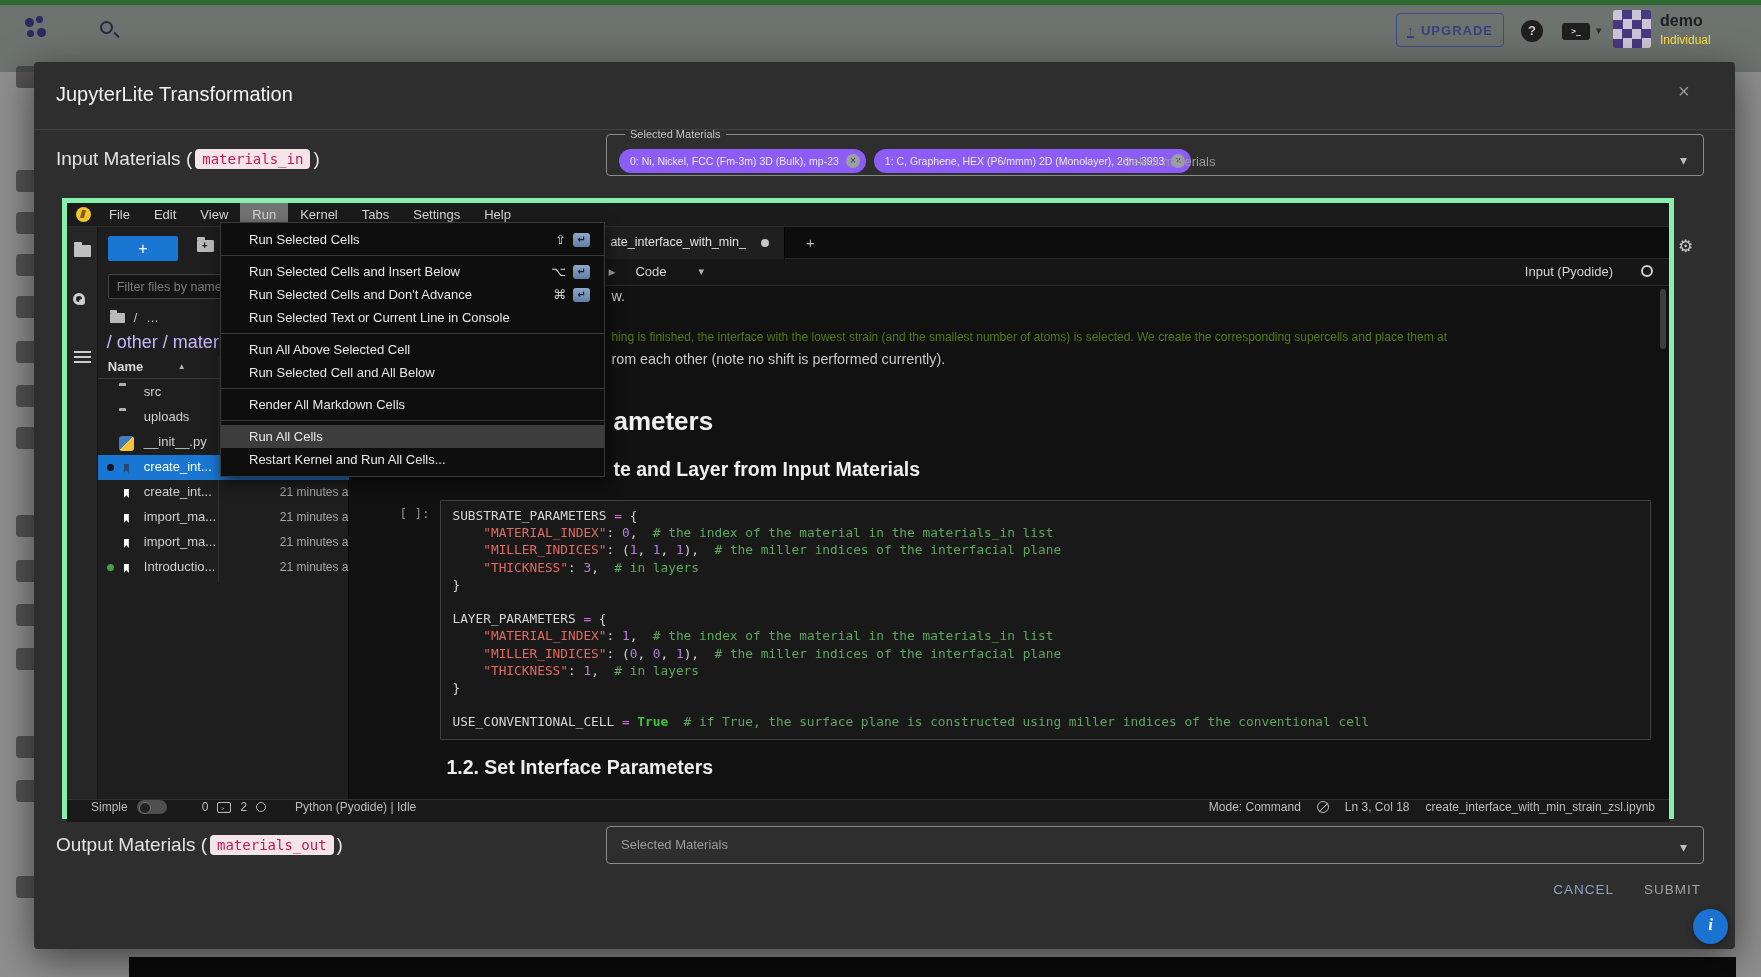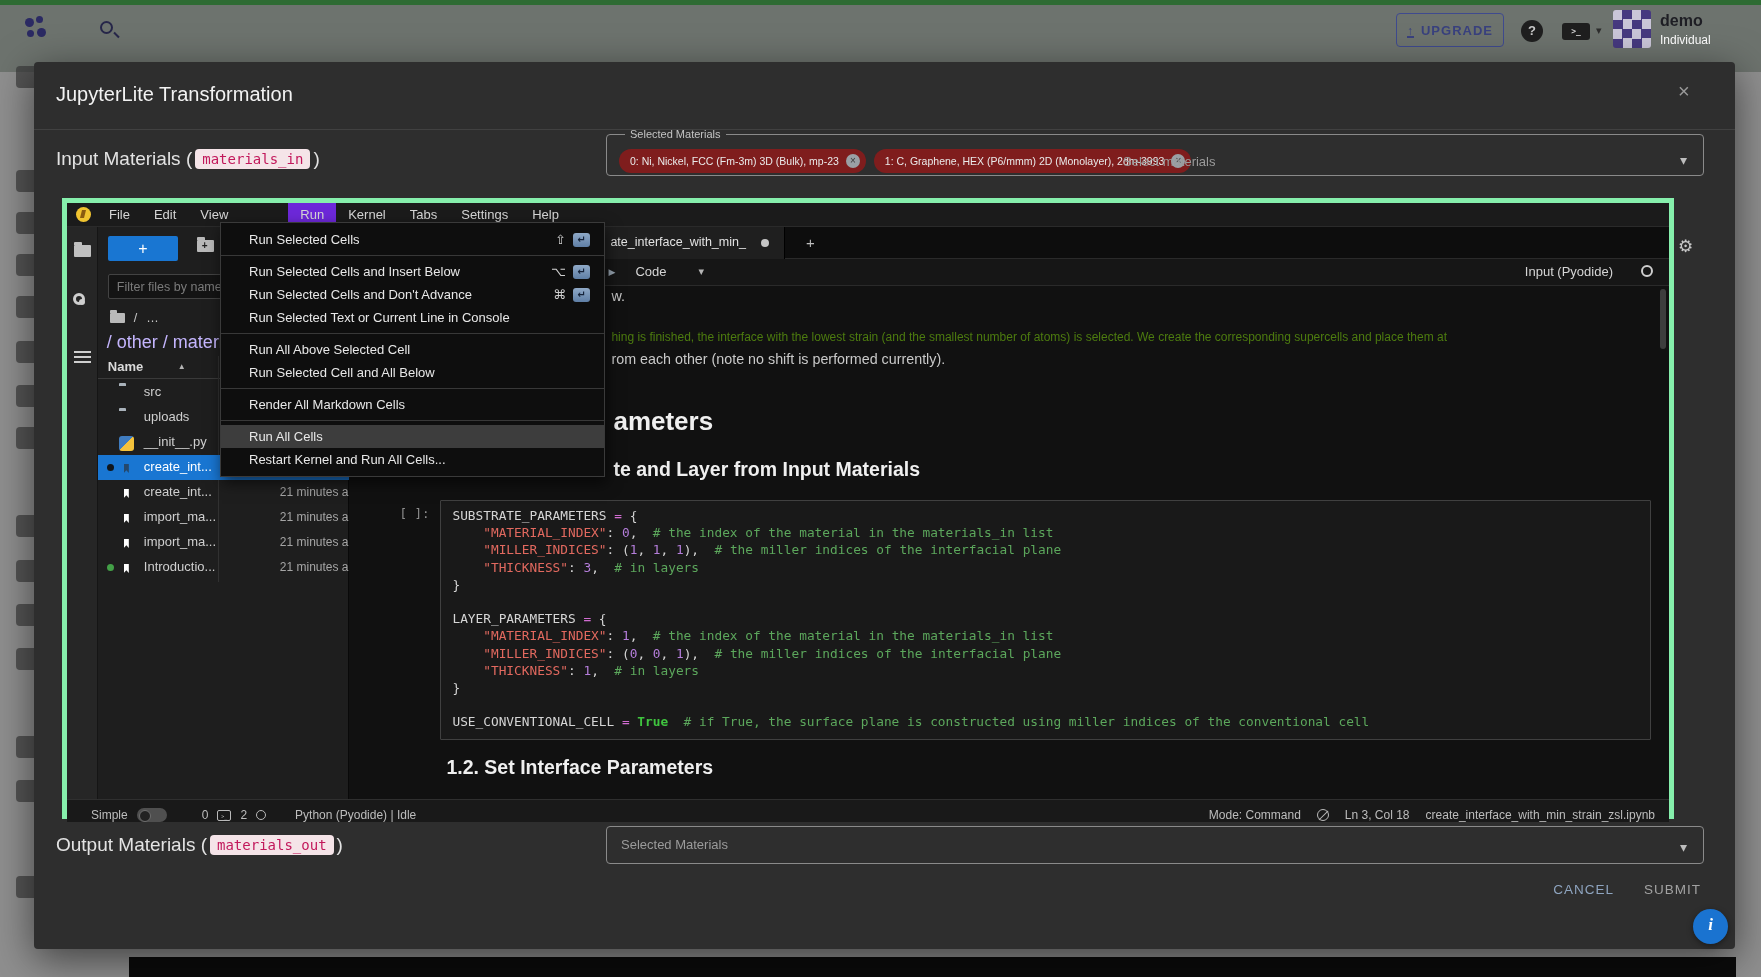--- a/index.html
+++ b/index.html
@@ -16,38 +16,38 @@
   .search-ic { position:absolute; left:100px; top:21px; width:13px; height:13px; border:2px solid #27274a; border-radius:50%; }
   .search-ic::after { content:""; position:absolute; left:11px; top:11px; width:7px; height:2px; background:#27274a; transform:rotate(45deg); }
   .upgrade { position:absolute; left:1396px; top:13px; width:108px; height:34px; background:none; border:1px solid #3f4a8f; border-radius:4px; color:#39417e; font-size:13px; font-weight:bold; letter-spacing:1px; cursor:pointer; font-family:inherit; }
   .up-ic { display:inline-block; margin-right:7px; border-bottom:2px solid #39417e; padding-bottom:0px; font-size:12px; line-height:10px; }
   .help { position:absolute; left:1521px; top:20px; width:22px; height:22px; border-radius:50%; background:#1f1f1f; color:#c9c9c9; font-size:13px; font-weight:bold; text-align:center; line-height:22px; }
   .term { position:absolute; left:1562px; top:23px; width:28px; height:17px; border-radius:3px; background:#1f1f1f; color:#d5d5d5; font-size:8px; font-weight:bold; text-align:center; line-height:17px; font-family:"DejaVu Sans Mono",monospace; }
   .term-caret { position:absolute; left:1596px; top:24px; color:#2d2d2d; font-size:11px; }
   .avatar { position:absolute; left:1613px; top:10px; width:38px; height:38px; border-radius:3px;
     background:conic-gradient(#46397f 25%, #cac6d8 0 50%, #46397f 0 75%, #cac6d8 0) 0 0/19px 19px; }
   .uname { position:absolute; left:1660px; top:12px; font-size:16px; font-weight:bold; color:#1e1e24; }
-  .uplan { position:absolute; left:1660px; top:33px; font-size:12px; color:#ffffff; }
+  .uplan { position:absolute; left:1660px; top:33px; font-size:12px; color:#fde047; }
   .left-rail { position:absolute; left:0; top:58px; width:56px; height:919px; }
   .rail-ic { position:absolute; left:16px; width:22px; height:22px; border-radius:4px; background:#3a3a3a; opacity:.7; }
   .bottom-strip { position:absolute; left:129px; top:957px; width:1607px; height:20px; background:#0b0b0b; }
 
   
   .modal { position:absolute; left:34px; top:62px; width:1701px; height:887px; background:#2e2e2e; border-radius:4px; box-shadow:0 10px 40px rgba(0,0,0,.55); }
   .m-head { position:absolute; left:0; top:0; width:100%; height:68px; border-bottom:1px solid #414141; }
   .m-title { position:absolute; left:22px; top:21px; font-size:20px; font-weight:500; color:#f2f2f2; }
   .m-close { position:absolute; left:1644px; top:18px; font-size:20px; color:#9a9a9a; cursor:pointer; }
   .io-label { position:absolute; left:22px; font-size:19px; color:#e3e3e3; display:flex; align-items:center; gap:3px; }
   .in-label { top:86px; }
   .out-label { top:772px; }
   .io-chip { font-family:"DejaVu Sans Mono",monospace; font-size:14px; color:#c2185b; background:#f5e4e8; border-radius:4px; padding:2px 7px; }
   .sel-fs { position:absolute; left:572px; top:66px; width:1098px; height:48px; border:1px solid #8a8a8a; border-radius:4px; }
   .sel-fs legend { margin-left:18px; padding:0 5px; font-size:11px; color:#c4c4c4; }
   .chips { position:absolute; left:12px; top:9px; display:flex; gap:8px; }
-  .chip { height:24px; background:#7f1d1d; border-radius:12px; display:flex; align-items:center; padding:0 6px 0 11px; gap:7px; }
+  .chip { height:24px; background:#8b5cf6; border-radius:12px; display:flex; align-items:center; padding:0 6px 0 11px; gap:7px; }
   .chip-label { font-size:10.5px; color:#eaeaea; white-space:nowrap; }
   .chip-x { width:14px; height:14px; border-radius:50%; background:#9aa0a5; color:#3b3b3b; font-size:10px; line-height:14px; text-align:center; cursor:pointer; }
   .sel-ph { position:absolute; left:516px; top:14px; font-size:13px; color:#9b9b9b; }
   .fs-caret { position:absolute; right:16px; top:12px; color:#bdbdbd; font-size:14px; cursor:pointer; }
   .out-box { position:absolute; left:572px; top:764px; width:1098px; height:38px; border:1px solid #8a8a8a; border-radius:4px; }
   .out-ph { position:absolute; left:14px; top:10px; font-size:13px; color:#9b9b9b; }
   .gear { position:absolute; left:1644px; top:174px; font-size:17px; color:#c9c9c9; cursor:pointer; }
   .actions { position:absolute; right:34px; top:820px; display:flex; gap:30px; }
   .actions button { background:none; border:none; font-size:13.5px; letter-spacing:1px; cursor:pointer; font-family:inherit; }
   .btn-cancel { color:#8ea4bf; }
@@ -55,21 +55,21 @@
   .fab { position:absolute; left:1693px; top:909px; width:35px; height:35px; border-radius:50%; background:#1a73d0; box-shadow:0 2px 6px rgba(0,0,0,.4); cursor:pointer; }
   .fab-i { position:absolute; left:0; top:6px; width:35px; text-align:center; color:#fff; font-size:17px; font-weight:bold; font-family:"Liberation Serif","DejaVu Serif",serif; font-style:italic; }
 
   
   .jlab { position:absolute; left:28px; top:136px; width:1612px; height:621px; border:5px solid #86efac; background:#121212; }
   .jmenu { position:relative; height:24px; background:#1b1b1b; border-bottom:1px solid #2a2a2a; display:flex; align-items:center; }
   .bulb { margin-left:9px; width:15px; height:15px; border-radius:50%; background:#f0c330; position:relative; }
   .bulb::after { content:""; position:absolute; left:5px; top:3px; width:4px; height:8px; background:#8a5a10; transform:skewX(-14deg); }
   .mb-items { display:flex; margin-left:6px; height:24px; }
   .mb-item { padding:0 12px; font-size:13px; color:#d6d6d6; line-height:24px; cursor:pointer; }
-  .mb-item.active { background:#6d28d9;margin-left:48px; }
+  .mb-item.active { background:#737373; }
   .jbody { display:flex; height:572px; }
   .act { width:31px; background:#262626; border-right:1px solid #151515; position:relative; }
   .act-folder { position:absolute; left:7px; top:18px; width:17px; height:12px; background:#c0c0c0; border-radius:1px; }
   .act-folder::before { content:""; position:absolute; top:-3px; left:0; width:8px; height:3px; background:#c0c0c0; border-radius:1px 1px 0 0; }
   .act-run { position:absolute; left:6px; top:66px; width:12px; height:12px; border:3px solid #cfcfcf; border-radius:50%; }
   .act-run::after { content:""; position:absolute; left:3px; top:3px; width:6px; height:6px; border-radius:50%; background:#cfcfcf; }
   .act-list { position:absolute; left:7px; top:124px; width:17px; height:12px; background:repeating-linear-gradient(180deg,#cfcfcf 0 2px,transparent 2px 5px); }
 
   .fb { position:relative; width:253px; background:#1e1e1e; border-right:1px solid #090909; }
   .fb-new { position:absolute; left:10px; top:9px; width:70px; height:25px; background:#1976d2; border:none; border-radius:2px; color:#fff; font-size:16px; line-height:23px; cursor:pointer; }
@@ -127,21 +127,21 @@
   .cl { height:17.2px; font-family:"DejaVu Sans Mono",monospace; font-size:12.8px; white-space:pre; }
   .tk-id { color:#d5d5d5; } .tk-pl { color:#d5d5d5; }
   .tk-op { color:#d16cd1; }
   .tk-str { color:#e2695f; }
   .tk-num { color:#b57edb; }
   .tk-com { color:#5ca75c; }
   .tk-kw { color:#3fc43f; font-weight:bold; }
   .md-h2b { position:absolute; left:97px; top:470px; font-size:19.5px; font-weight:bold; color:#efefef; }
   .nscroll { position:absolute; right:3px; top:3px; width:6px; height:60px; background:#3d3d3d; border-radius:3px; }
 
-  .jstatus { position:relative; height:23px; background:#191919; border-top:1px solid #2f2f2f; font-size:12px; color:#bdbdbd; display:flex; justify-content:space-between; align-items:flex-end; }
+  .jstatus { position:relative; height:23px; background:#191919; border-top:1px solid #2f2f2f; font-size:12px; color:#bdbdbd; display:flex; justify-content:space-between; align-items:flex-start; }
   .js-left { display:flex; align-items:center; gap:9px; padding-left:24px; }
   .js-right { display:flex; align-items:center; gap:16px; padding-right:14px; }
   .sw { width:30px; height:14px; border-radius:7px; background:#4f4f4f; position:relative; cursor:pointer; }
   .sw::after { content:""; position:absolute; left:2px; top:2px; width:10px; height:10px; border-radius:50%; background:#222; border:1px solid #6e6e6e; }
   .st-num.first { margin-left:26px; }
   .st-term { width:14px; height:11px; border:1px solid #b9b9b9; border-radius:2px; font-size:5px; color:#b9b9b9; text-align:center; line-height:10px; font-family:"DejaVu Sans Mono",monospace; }
   .st-kern { width:10px; height:10px; border:1.5px solid #b9b9b9; border-radius:50%; }
   .st-kstat { margin-left:20px; }
   .st-bell { width:12px; height:12px; border:1.3px solid #b9b9b9; border-radius:50%; position:relative; cursor:pointer; }
   .st-bell::after { content:""; position:absolute; left:5px; top:-1px; width:1.3px; height:13px; background:#b9b9b9; transform:rotate(45deg); }

